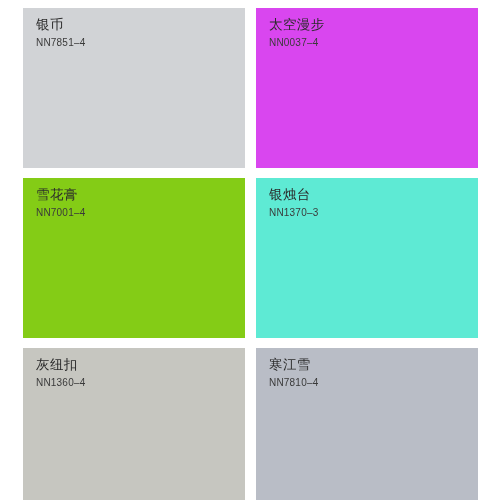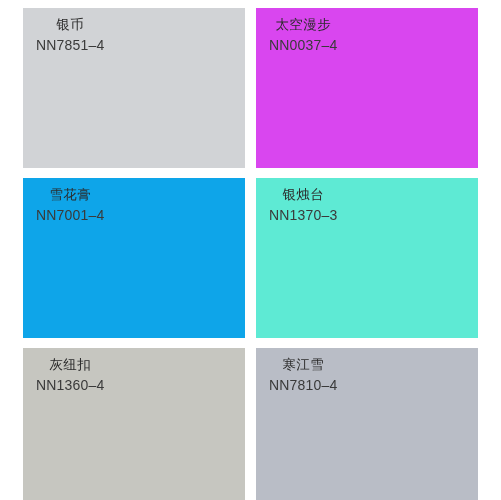--- a/index.html
+++ b/index.html
@@ -22,40 +22,39 @@
     display: grid;
     grid-template-columns: 222px 222px;
     grid-template-rows: 160px 160px 160px;
     column-gap: 11px;
     row-gap: 10px;
   }
   .swatch {
     position: relative;
     box-sizing: border-box;
     overflow: hidden;
-    text-align: center;
   }
   .swatch-label {
     position: absolute;
     left: 13px;
     top: 9px;
     line-height: 1;
   }
   .swatch-name {
     display: block;
     font-size: 13.5px;
     color: #2b2b2b;
     letter-spacing: 0.4px;
     line-height: 1.25;
     white-space: nowrap;
   }
   .swatch-code {
     display: block;
     margin-top: 4px;
-    font-size: 14px;
+    font-size: 10px;
     color: #3a3a3a;
     letter-spacing: 0.2px;
     white-space: nowrap;
   }
 </style>
 </head>
 <body style="background-color: rgb(255, 255, 255);">
 
 <div class="palette-grid">
 
@@ -66,21 +65,21 @@
     </div>
   </div>
 
   <div class="swatch" style="background-color: #d946ef;">
     <div class="swatch-label">
       <span class="swatch-name">太空漫步</span>
       <span class="swatch-code">NN0037–4</span>
     </div>
   </div>
 
-  <div class="swatch" style="background-color: #0ea5e9;">
+  <div class="swatch" style="background-color: #84cc16;">
     <div class="swatch-label">
       <span class="swatch-name">雪花膏</span>
       <span class="swatch-code">NN7001–4</span>
     </div>
   </div>
 
   <div class="swatch" style="background-color: #5eead4;">
     <div class="swatch-label">
       <span class="swatch-name">银烛台</span>
       <span class="swatch-code">NN1370–3</span>

